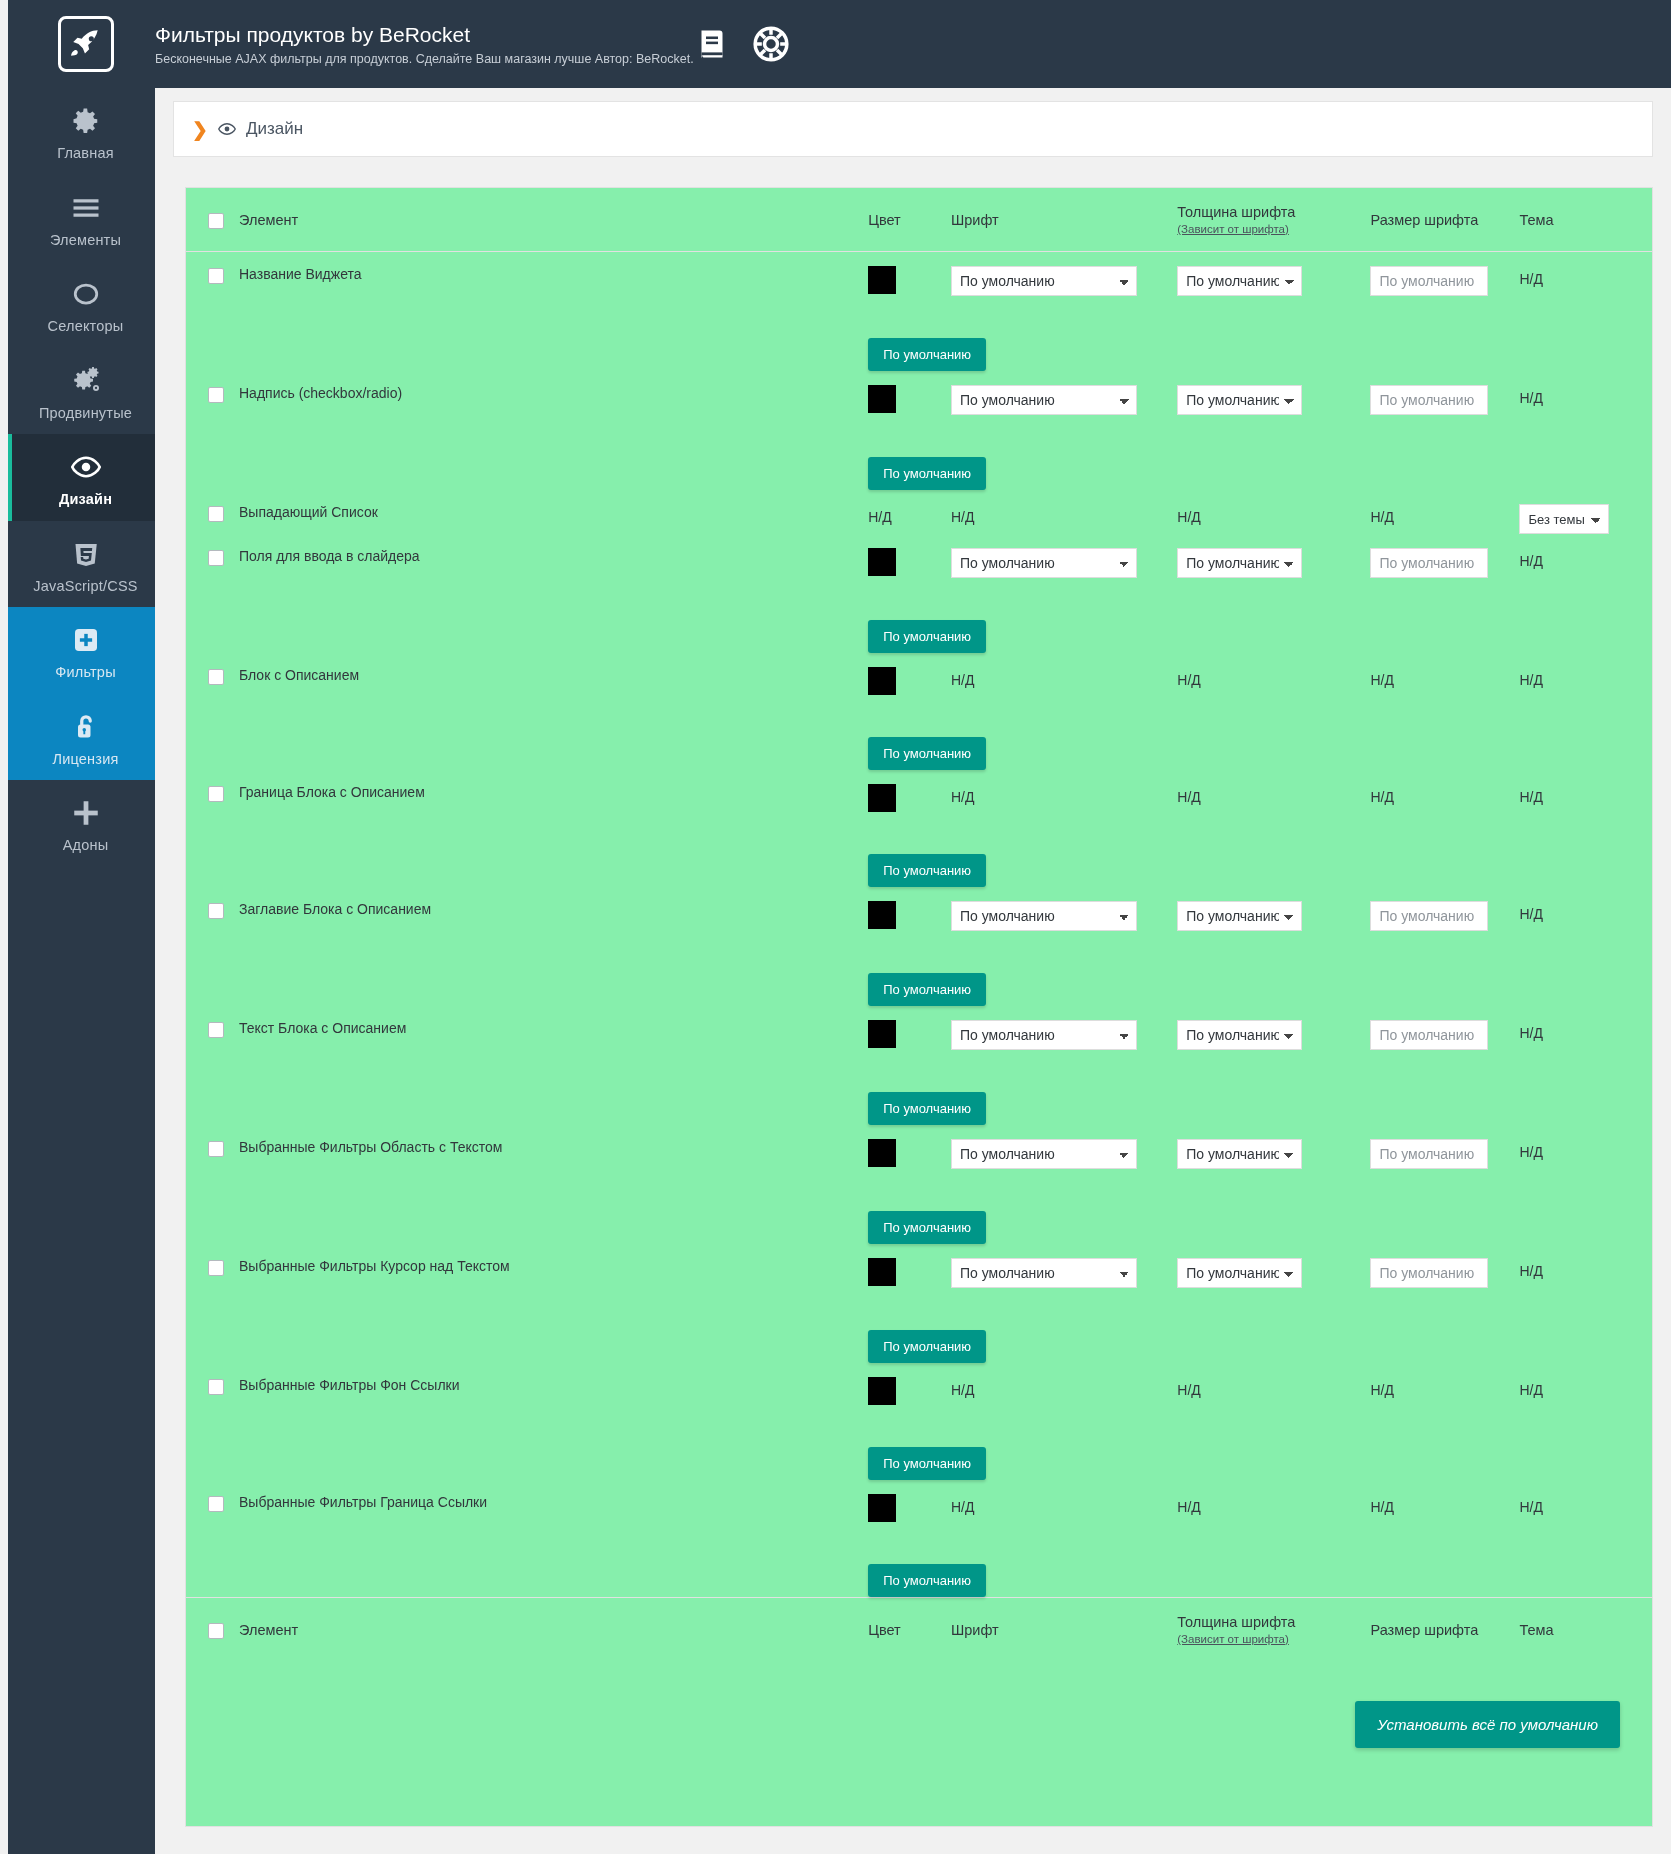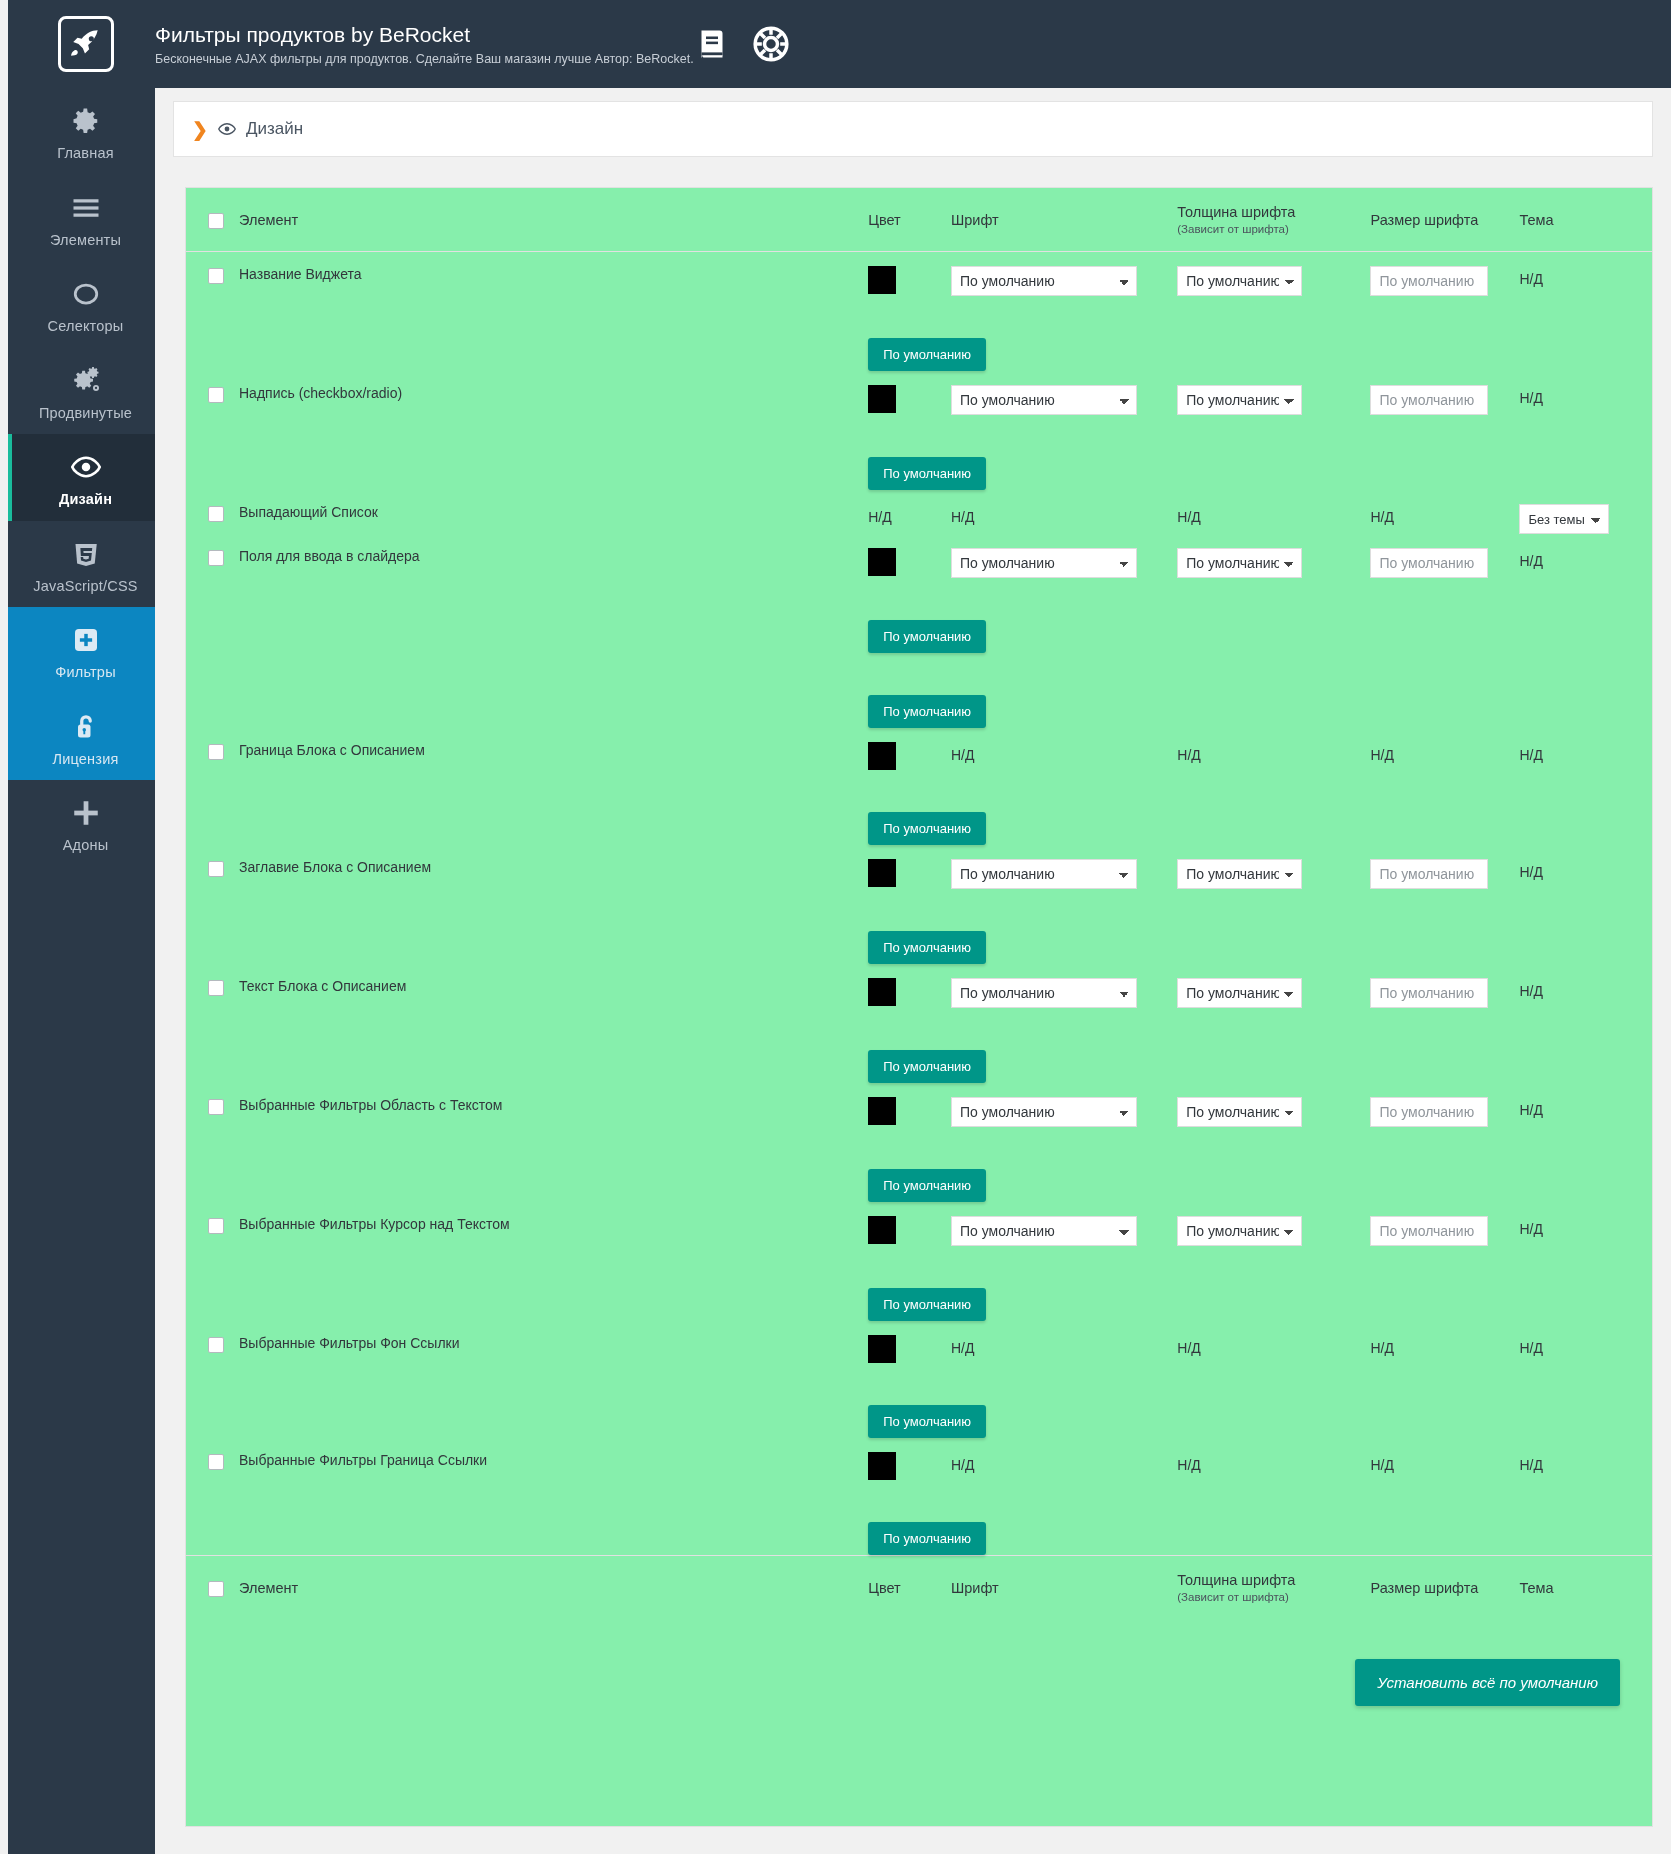--- a/index.html
+++ b/index.html
@@ -89,21 +89,21 @@
   }
   table.design tfoot th { border-bottom: none; border-top: 1px solid #e1e1e1; }
   .c-chk   { width: 48px; padding-left: 22px !important; }
   .c-el    { width: 570px; }
   .c-color { width: 75px; }
   .c-font  { width: 205px; }
   .c-weight{ width: 175px; }
   .c-size  { width: 135px; }
   .c-theme { width: 120px; }
 
-  th .sub { display: block; font-size: 11.5px; color: #4b535c; margin-top: 3px; }
+  th .sub { display: block; font-size: 11.5px; color: #4b535c; margin-top: 3px; text-decoration: underline; }
 
   table.design tbody td {
     font-size: 14px; color: #32373c;
     padding: 14px 0 0 0; vertical-align: top;
   }
   tr.el-row td { border-top: none; }
   td.chkcell { padding-left: 22px !important; }
 
   input.cb {
     appearance: none; -webkit-appearance: none;
@@ -382,20 +382,33 @@
             <td><select class="sel sel-font"><option>По умолчанию</option></select></td>
             <td><select class="sel sel-weight"><option>По умолчанию</option></select></td>
             <td><input class="txt" type="text" value="" placeholder="По умолчанию" style=""></td>
             <td><span class="na">Н/Д</span></td>
           </tr>
           <tr>
             <td></td>
             <td></td>
             <td class="btn-row-wrap" colspan="5"><button class="btn-default">По умолчанию</button></td>
           </tr>
+          <tr class="el-row">
+            <td class="chkcell">
+              <input class="cb" type="checkbox" style="">
+            </td>
+            <td><span>Блок с Описанием</span></td>
+            <td>
+              <span class="swatch" style="background:#000000"></span>
+            </td>
+            <td><span class="na">Н/Д</span></td>
+            <td><span class="na">Н/Д</span></td>
+            <td><span class="na">Н/Д</span></td>
+            <td><span class="na">Н/Д</span></td>
+          </tr>
           <tr>
             <td></td>
             <td></td>
             <td class="btn-row-wrap" colspan="5"><button class="btn-default">По умолчанию</button></td>
           </tr>
           <tr class="el-row">
             <td class="chkcell">
               <input class="cb" type="checkbox" style="">
             </td>
             <td><span>Граница Блока с Описанием</span></td>

